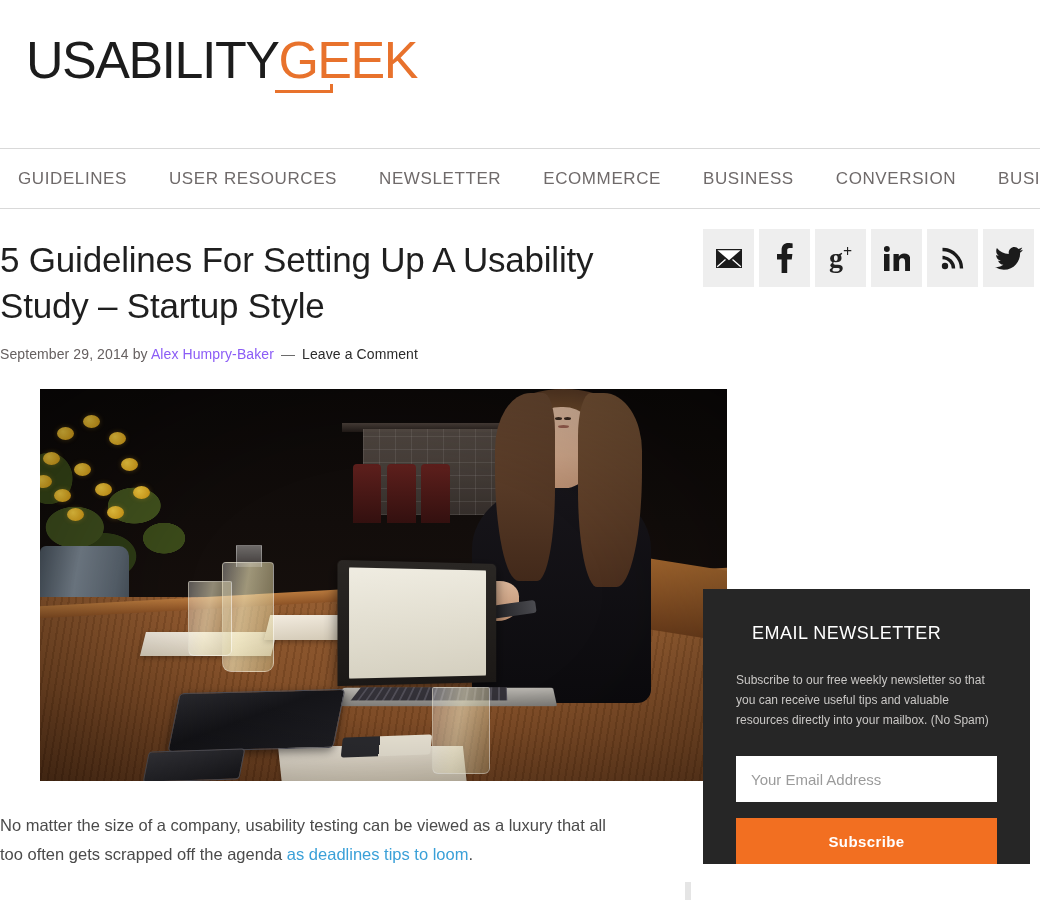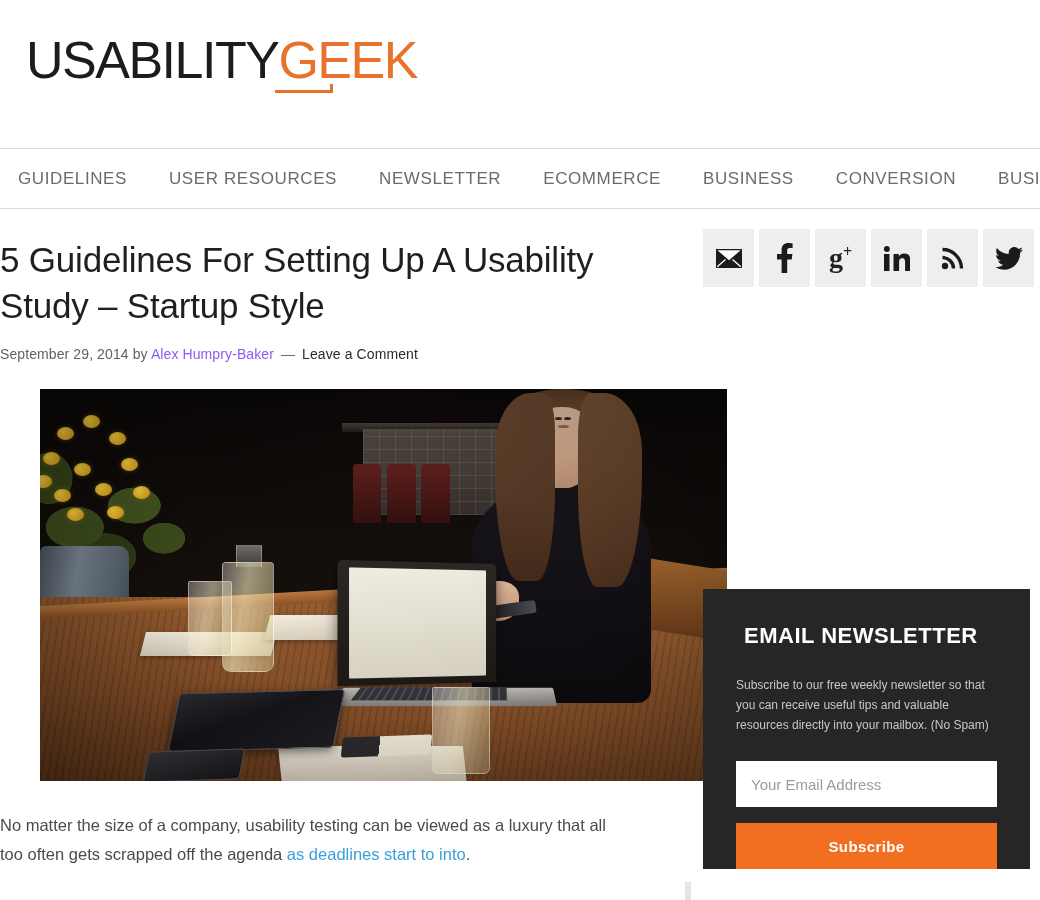--- a/index.html
+++ b/index.html
@@ -335,23 +335,23 @@
   
   .newsletter {
     margin-left: 13px;
     margin-top: 302px;
     width: 327px;
     background: #262626;
     padding: 34px 33px 0 33px;
     color: #fff;
   }
   .newsletter h3 {
-    margin: 0 0 26px 8px;
-    font-size: 22px;
-    font-weight: 700;
+    margin: 0 0 26px 16px;
+    font-size: 18px;
+    font-weight: 400;
     letter-spacing: 0.5px;
     color: #ffffff;
   }
   .newsletter p {
     margin: 0 0 26px 0;
     font-size: 12px;
     line-height: 1.68;
     color: #c9c7c5;
   }
   .nl-input {
@@ -487,21 +487,21 @@
 
           <div class="h-tablet"></div>
           <div class="h-phone"></div>
           <div class="h-remote"></div>
 
           <div class="h-vignette"></div>
         </div>
       </figure>
 
       <div class="entry-body">
-        <p><span>No matter the size of a company, usability testing can be viewed as a luxury that all too often gets scrapped off the agenda </span><a>as deadlines start to into</a><span>.</span></p>
+        <p><span>No matter the size of a company, usability testing can be viewed as a luxury that all too often gets scrapped off the agenda </span><a>as deadlines tips to loom</a><span>.</span></p>
       </div>
 
     </main>
 
     <aside class="side-col">
 
       <div class="share-bar">
 
         <div class="share-btn" title="Share by Email">
           <span>

